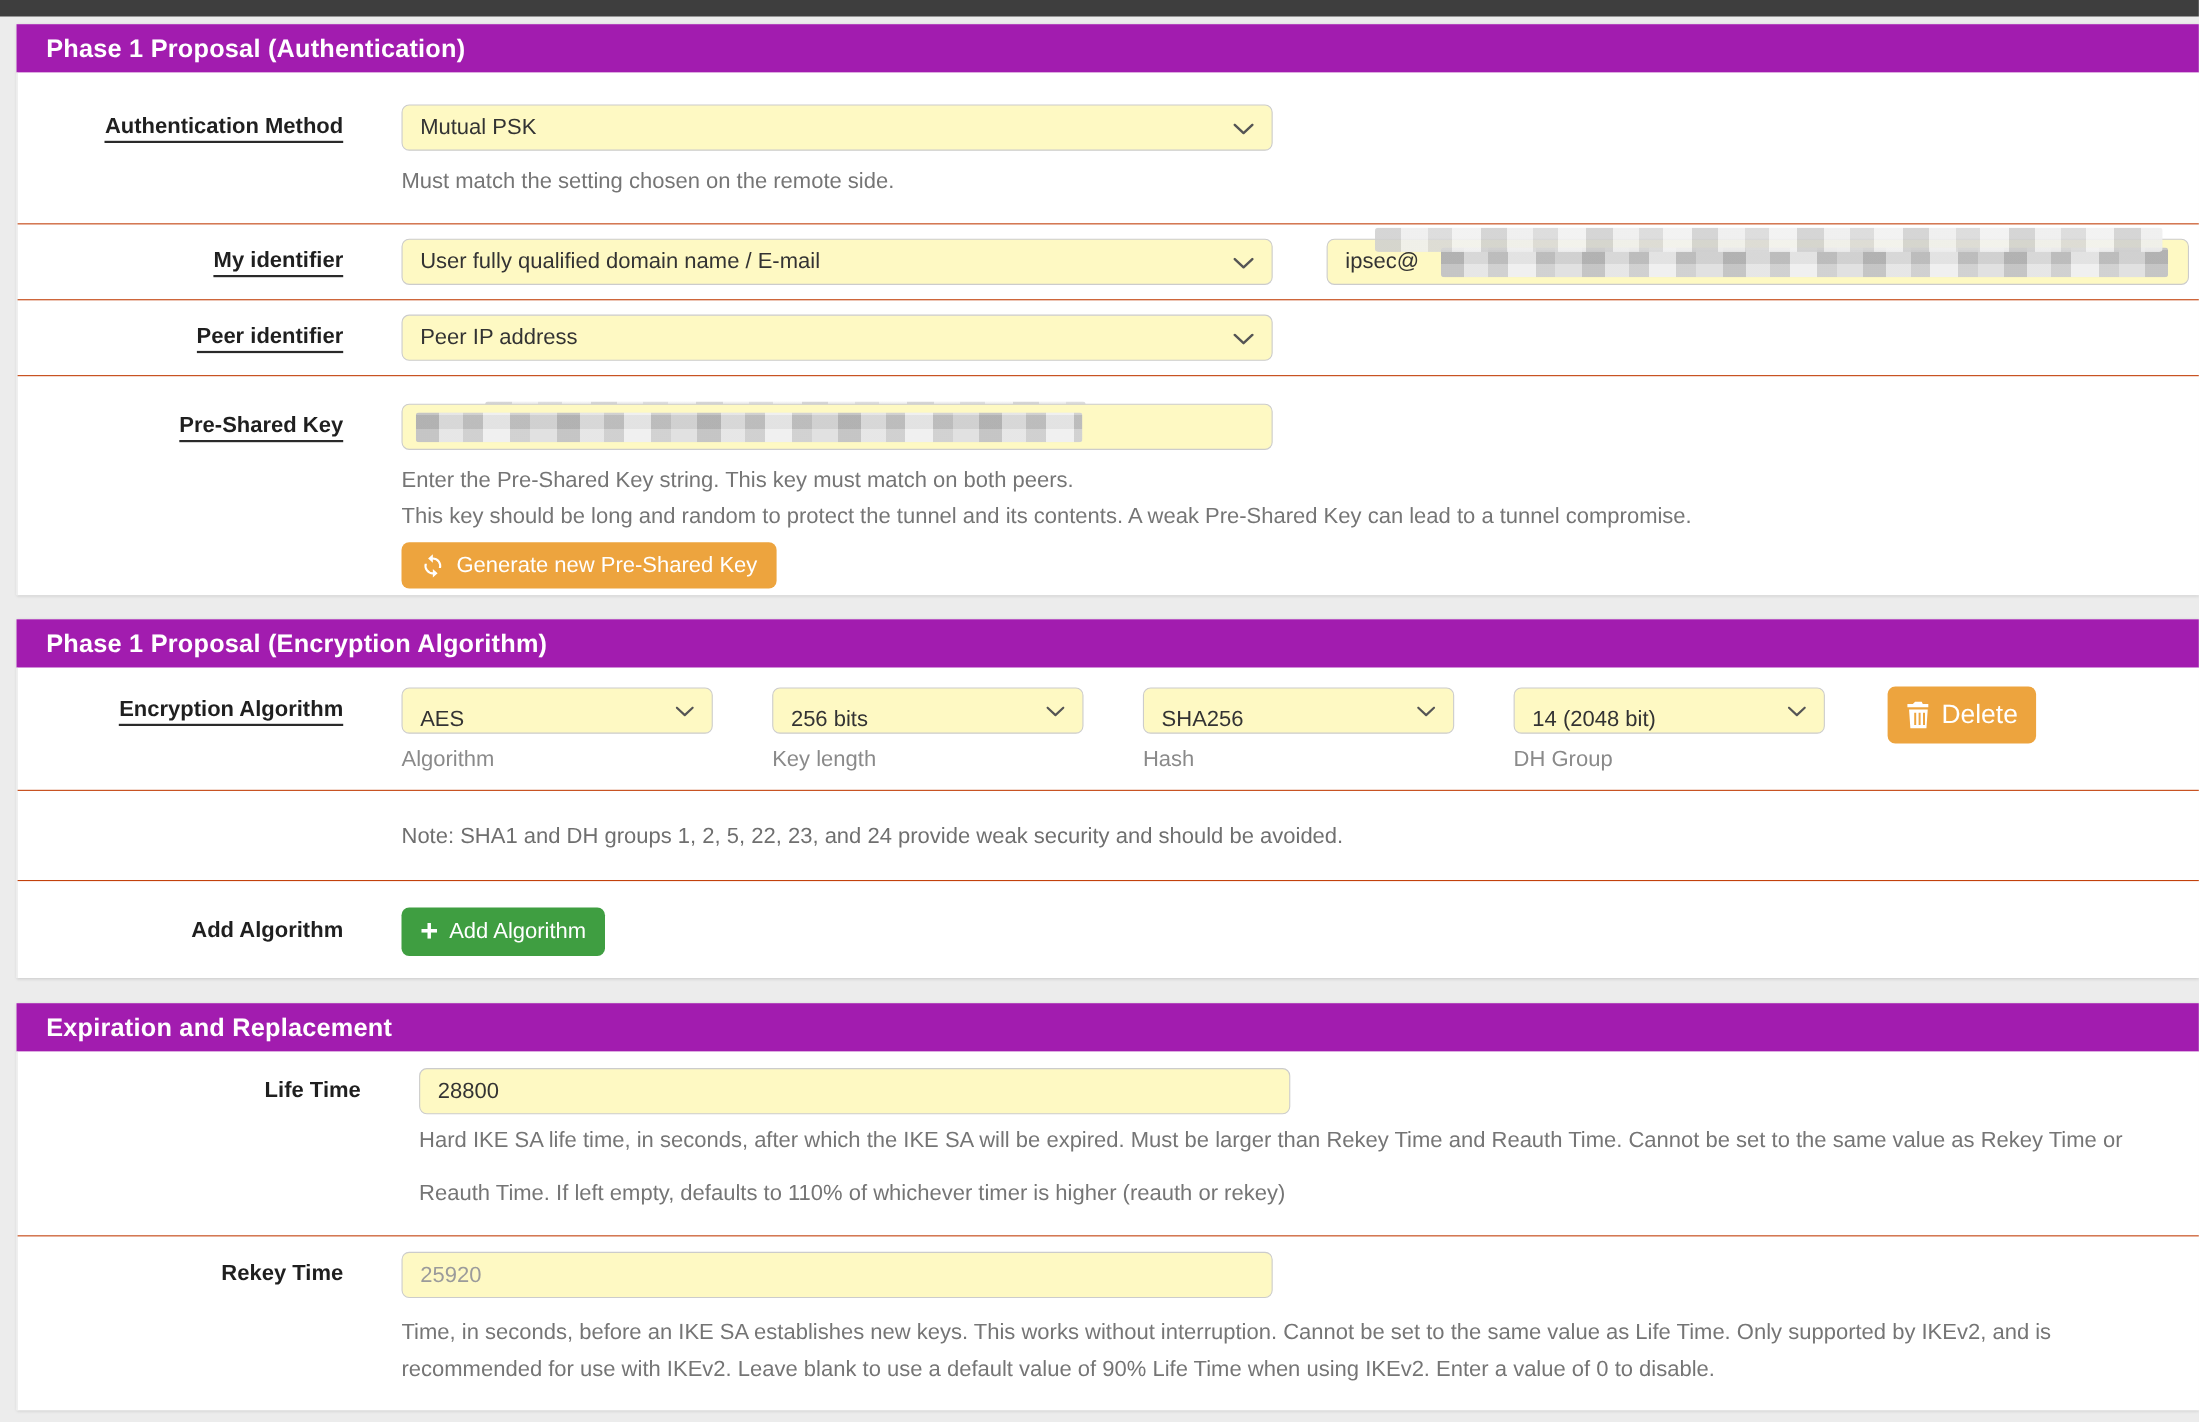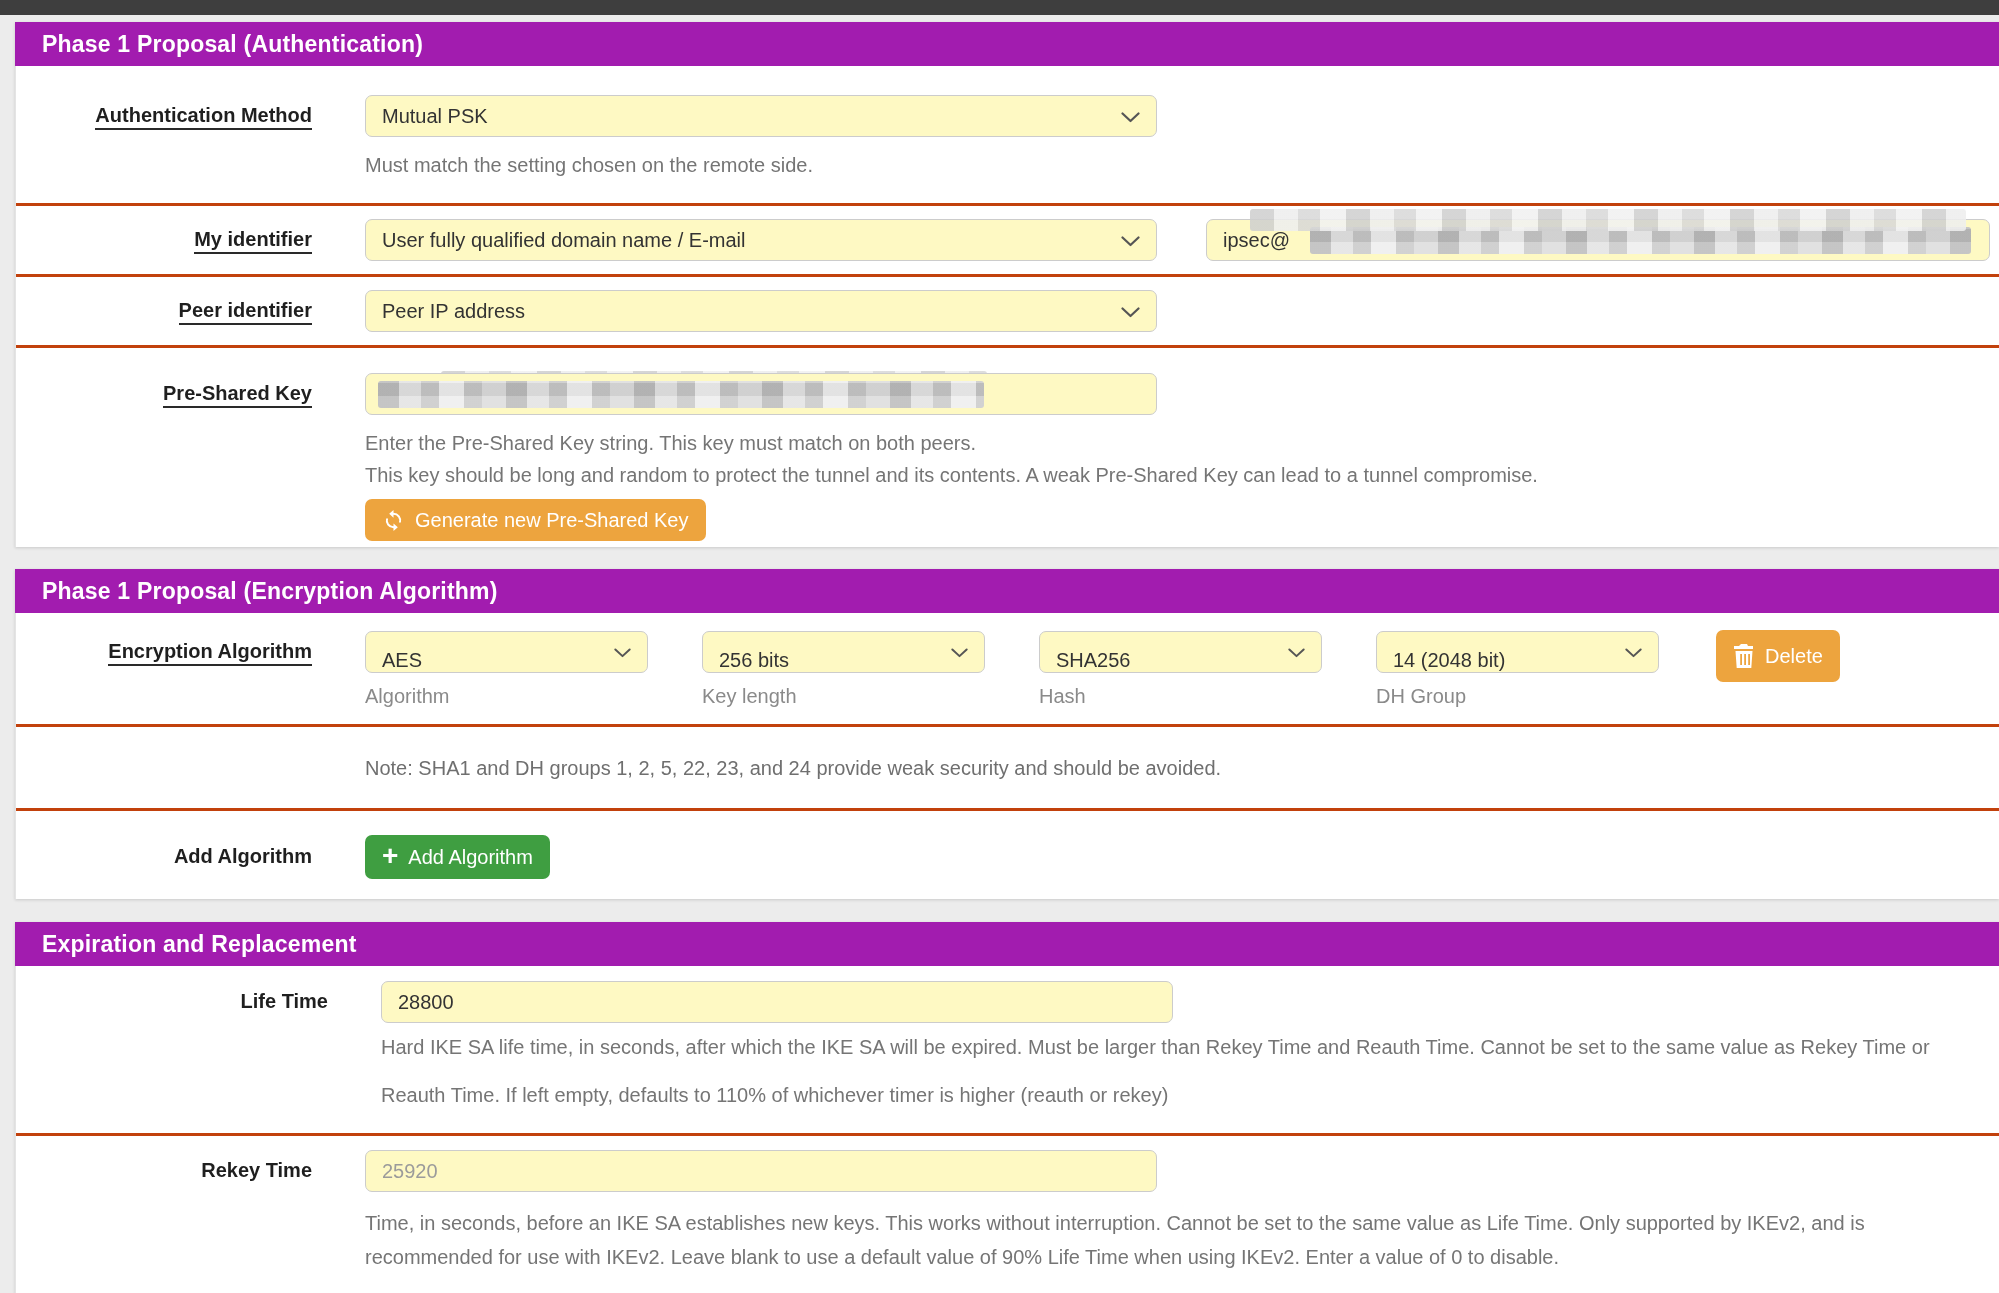--- a/index.html
+++ b/index.html
@@ -29,21 +29,21 @@
     background:#a21caf;
     color:#fff;
     font-size:23px;
     font-weight:bold;
     line-height:44px;
     padding-left:27px;
     letter-spacing:.2px;
   }
   .panel-body { background:#fff; border-left:1px solid #e4e4e4; }
 
-  .row { display:flex; border-bottom:3px solid #c2410c; position:relative; }
+  .row { display:flex; border-bottom:1px solid #c2410c; position:relative; }
   .row:last-child { border-bottom:none; }
 
   .col-label {
     width:349px;
     min-width:349px;
     text-align:right;
     padding-right:53px;
     font-weight:bold;
     font-size:20px;
     color:#1f1f1f;
@@ -83,21 +83,21 @@
     border-radius:7px;
     color:#fff;
     font-size:20px;
     font-family:inherit;
     cursor:pointer;
     padding:0 17px;
   }
   .btn-orange { background:#eda43e; }
   .btn-green  { background:#3f9e41; }
   .btn-generate { height:42px; margin-top:8px; }
-  .btn-delete  { height:52px; font-size:20px; margin-left:57px; margin-top:-1px; }
+  .btn-delete  { height:52px; font-size:24px; margin-left:57px; margin-top:-1px; }
   .btn-add    { height:44px; }
   .plus-glyph { font-size:28px; font-weight:bold; line-height:0; position:relative; top:-1px; }
 
   
   .redact {
     background-color:#dedede;
     background-image:
       repeating-linear-gradient(90deg,
         rgba(110,110,110,.30) 0 21px,
         rgba(225,225,225,.45) 21px 43px,

